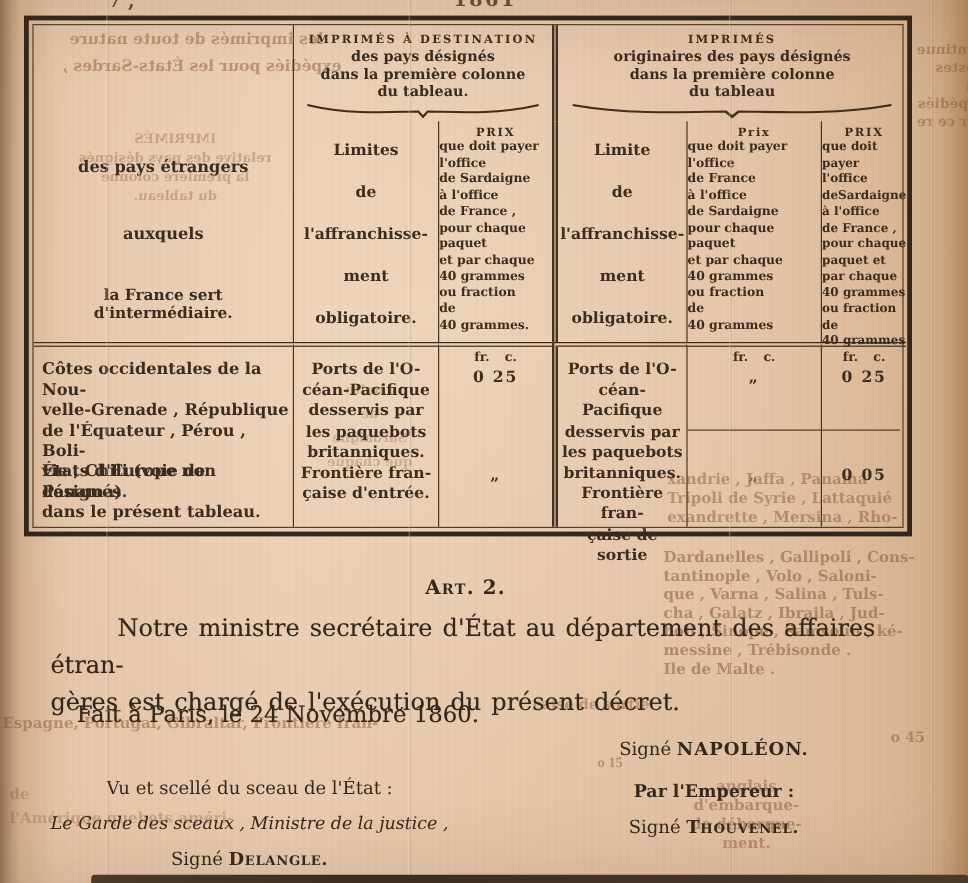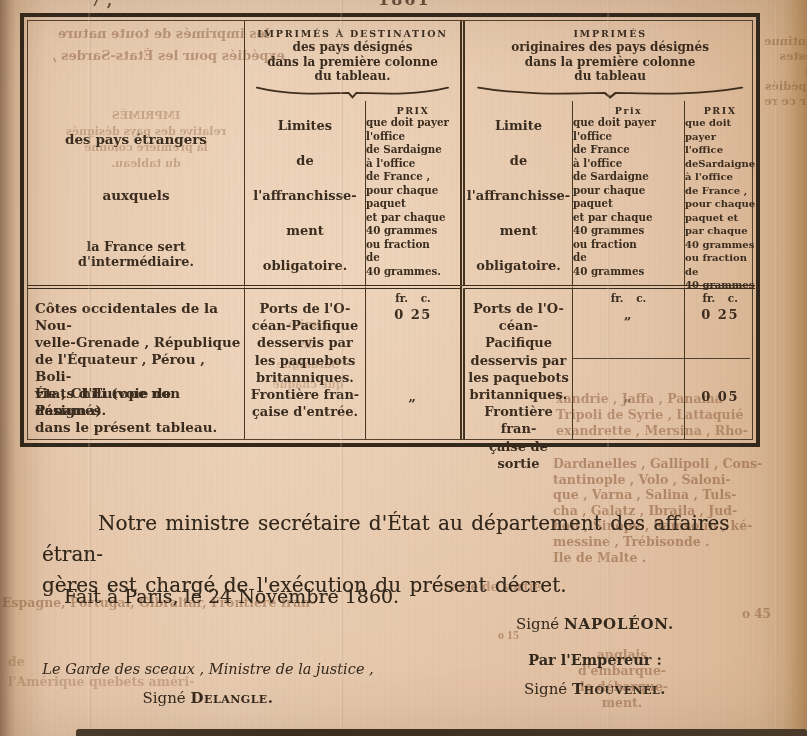--- a/index.html
+++ b/index.html
@@ -272,37 +272,39 @@
         <div class="cell body vline">
           <div class="v frc">fr.  c.</div>
           <div class="v v1">0 25</div>
           <div class="v v2">0 05</div>
         </div>
       </div>
       <div class="row-sep"></div>
     </div>
   </div>
 
+  <div class="art2">Art. 2.</div>
   <div class="para">Notre ministre secrétaire d'État au département des affaires étran-
 gères est chargé de l'exécution du présent décret.</div>
   <div class="fait">Fait à Paris, le 24 Novembre 1860.</div>
 
   <div class="sig-col sig-right">
     <div class="sig-line">
       <span>Signé</span>
       <span class="caps-name">NAPOLÉON.</span>
     </div>
     <div class="bold-sm mt18">Par l'Empereur :</div>
     <div class="sig-line mt12">
       <span>Signé</span>
       <span class="sig-name">Thouvenel.</span>
     </div>
   </div>
 
   <div class="sig-col sig-left">
+    <div class="sig-line">Vu et scellé du sceau de l'État :</div>
     <div class="it mt13">Le Garde des sceaux , Ministre de la justice ,</div>
     <div class="sig-line mt12">
       <span>Signé</span>
       <span class="sig-name">Delangle.</span>
     </div>
   </div>
 
   <div class="crease cr1"></div>
   <div class="crease cr2"></div>
   <div class="crease cr3"></div>

